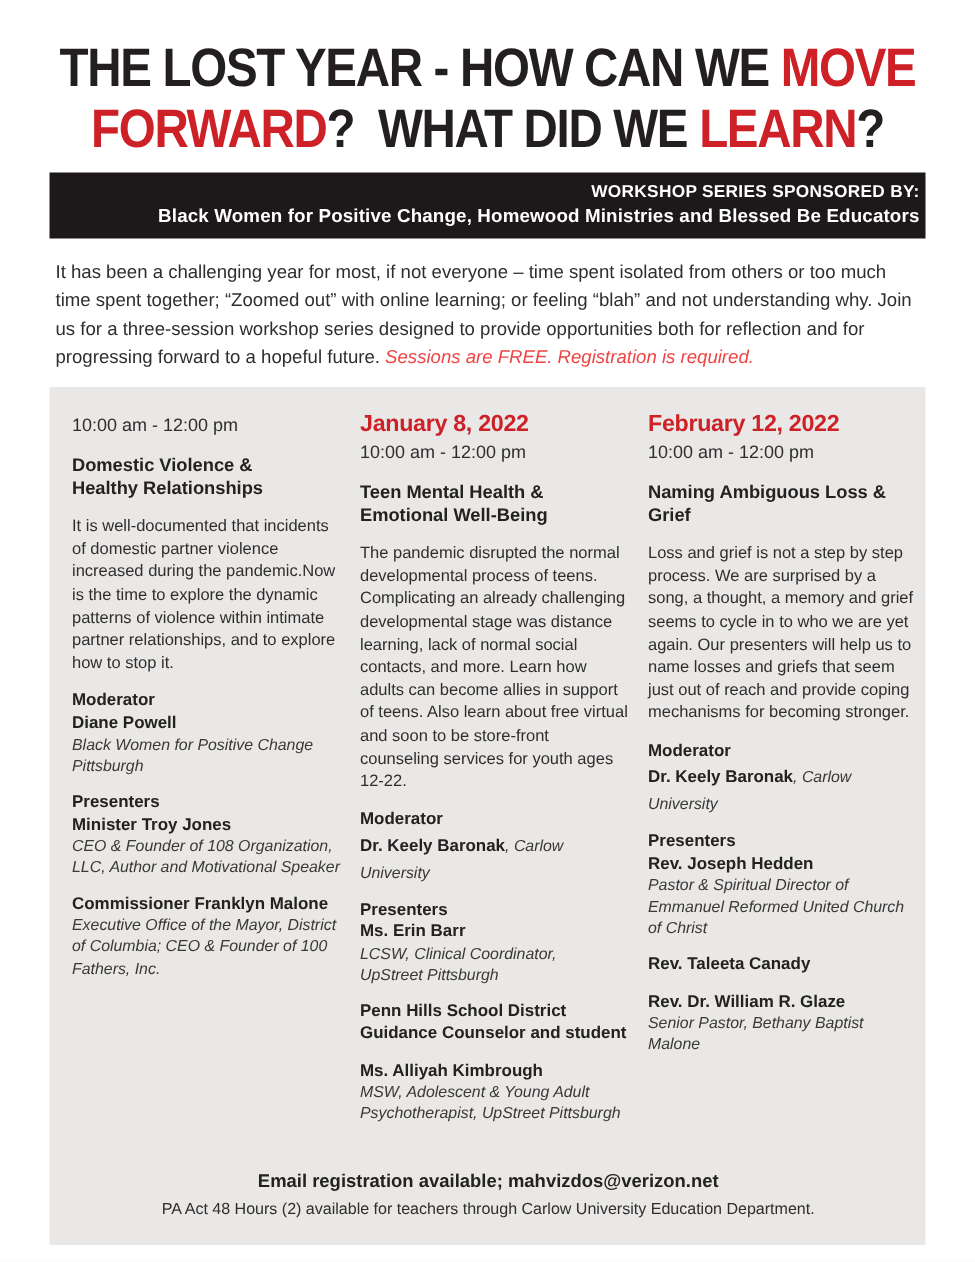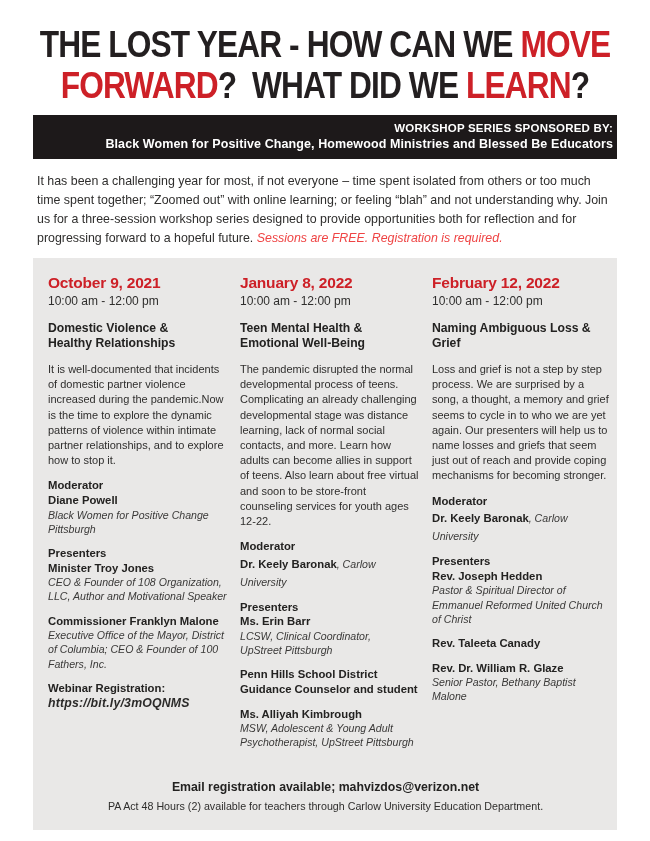--- a/index.html
+++ b/index.html
@@ -68,42 +68,37 @@
     <div class="banner-l1">WORKSHOP SERIES SPONSORED BY:</div>
     <div class="banner-l2">Black Women for Positive Change, Homewood Ministries and Blessed Be Educators</div>
   </div>
 
   <p class="intro"><span>It has been a challenging year for most, if not everyone – time spent isolated from others or too much time spent together; “Zoomed out” with online learning; or feeling “blah” and not understanding why. Join us for a three-session workshop series designed to provide opportunities both for reflection and for progressing forward to a hopeful future.</span> <span class="intro-em">Sessions are FREE. Registration is required.</span></p>
 
   <div class="panel">
     <div class="cols">
 
       <div class="col">
-        <div class="s-date">October 9, 2021</div>
         <div class="s-time">10:00 am - 12:00 pm</div>
         <div class="s-title">Domestic Violence &amp;
 Healthy Relationships</div>
         <div class="s-desc">It is well-documented that incidents of domestic partner violence increased during the pandemic.Now is the time to explore the dynamic patterns of violence within intimate partner relationships, and to explore how to stop it.</div>
         <div class="block">
           <div class="b-heading">Moderator</div>
           <div class="b-name">Diane Powell</div>
           <div class="b-detail">Black Women for Positive Change Pittsburgh</div>
         </div>
         <div class="block">
           <div class="b-heading">Presenters</div>
           <div class="b-name">Minister Troy Jones</div>
           <div class="b-detail">CEO &amp; Founder of 108 Organization, LLC, Author and Motivational Speaker</div>
         </div>
         <div class="block">
           <div class="b-name">Commissioner Franklyn Malone</div>
           <div class="b-detail">Executive Office of the Mayor, District of Columbia; CEO &amp; Founder of 100 Fathers, Inc.</div>
-        </div>
-        <div class="block">
-          <div class="b-heading">Webinar Registration:</div>
-          <div class="b-link">https://bit.ly/3mOQNMS</div>
         </div>
       </div>
 
       <div class="col">
         <div class="s-date">January 8, 2022</div>
         <div class="s-time">10:00 am - 12:00 pm</div>
         <div class="s-title">Teen Mental Health &amp;
 Emotional Well-Being</div>
         <div class="s-desc">The pandemic disrupted the normal developmental process of teens. Complicating an already challenging developmental stage was distance learning, lack of normal social contacts, and more. Learn how adults can become allies in support of teens. Also learn about free virtual and soon to be store-front counseling services for youth ages 12-22.</div>
         <div class="block">

